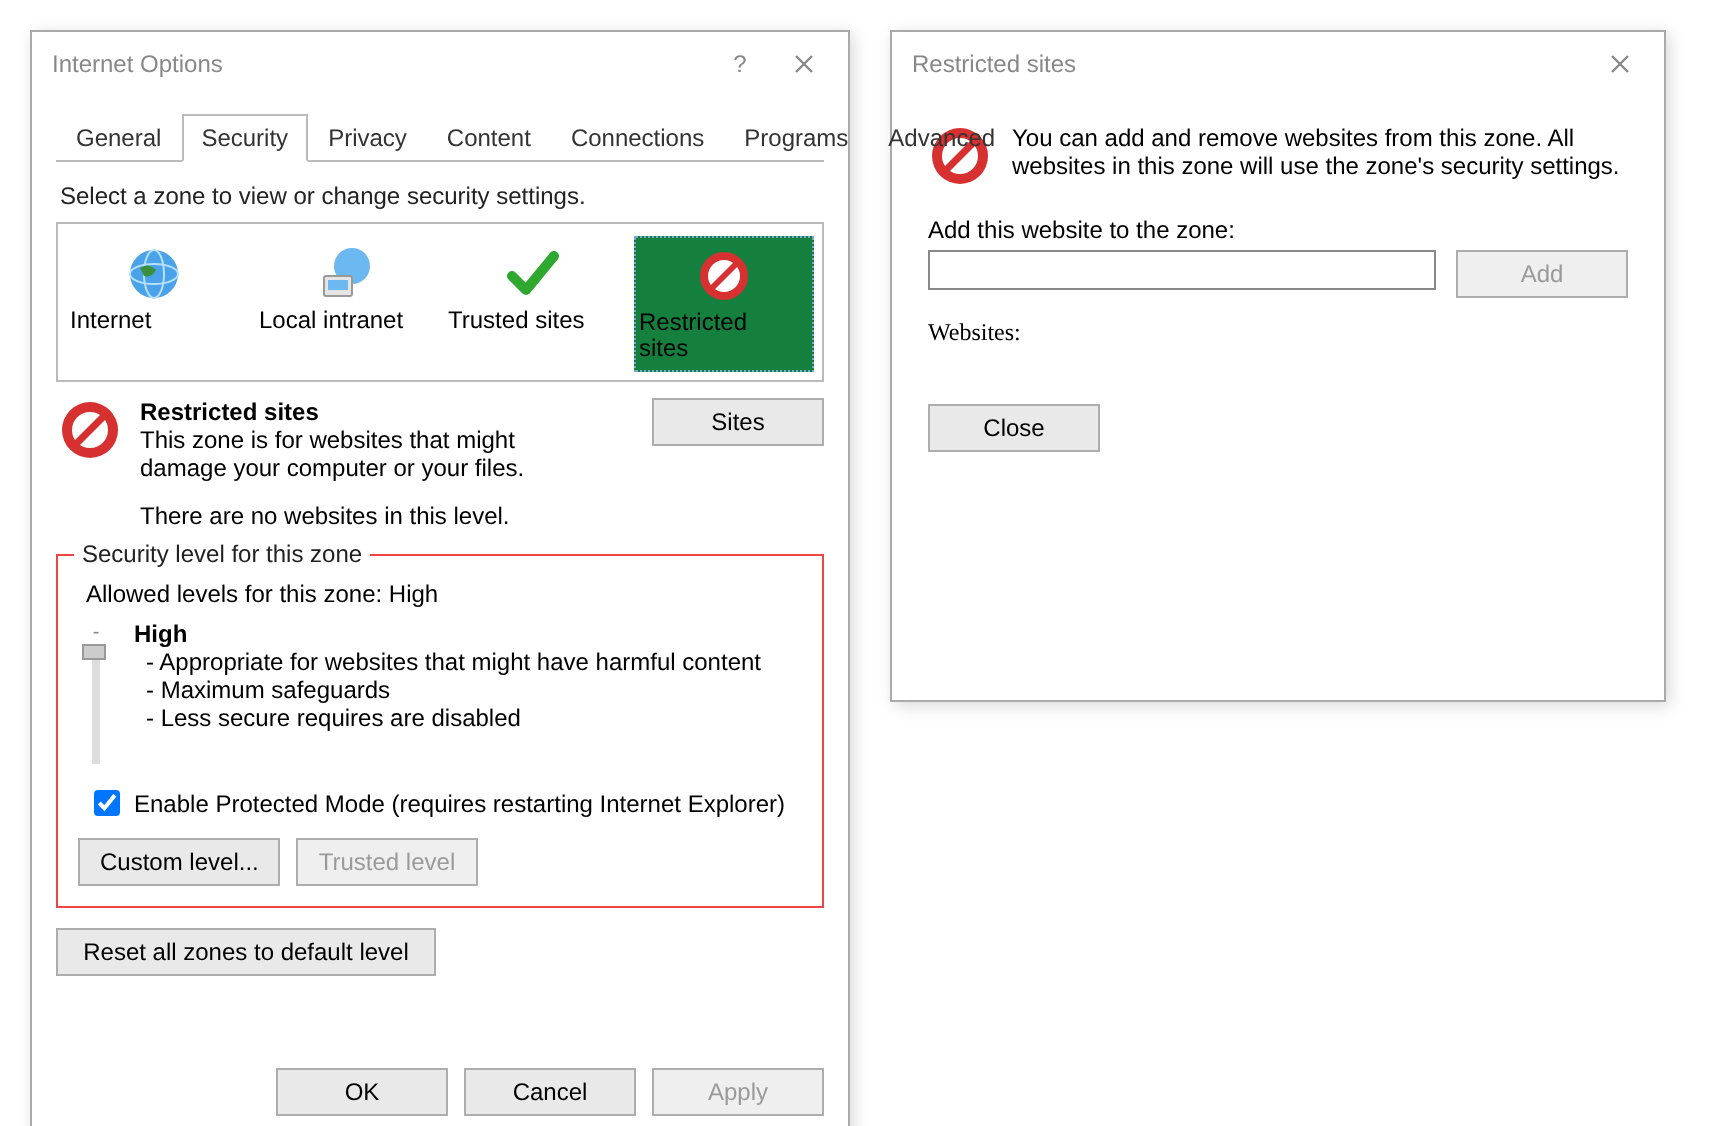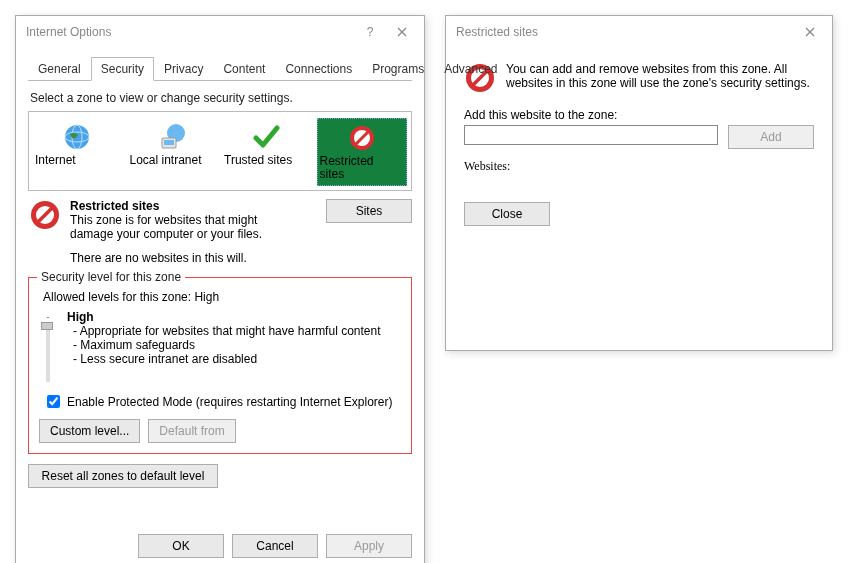--- a/index.html
+++ b/index.html
@@ -126,21 +126,21 @@
         <svg width="32" height="32">
             <circle cx="16" cy="16" r="14" fill="#d73030"></circle>
             <circle cx="16" cy="16" r="9" fill="#fff"></circle>
             <line x1="9" y1="23" x2="23" y2="9" stroke="#d73030" stroke-width="3.5"></line>
           </svg>
       </div>
       <div class="desc-text">
         <div class="desc-title">Restricted sites</div>
         <div>This zone is for websites that might</div>
         <div>damage your computer or your files.</div>
-        <div style="margin-top:10px;">There are no websites in this will.</div>
+        <div style="margin-top:10px;">There are no websites in this level.</div>
       </div>
       <div>
         <div class="btn" style="width:86px;">Sites</div>
       </div>
     </div>
 
     <div class="fieldset">
       <div class="fieldset-legend">Security level for this zone</div>
       <div class="allowed">Allowed levels for this zone: High</div>
       <div class="level-row">
@@ -148,30 +148,30 @@
           <div class="slider-tick">-</div>
           <div class="slider-track">
               <div class="slider-thumb"></div>
             </div>
           <div class="slider-tick" style="position:relative; top:-60px; left:0;"></div>
         </div>
         <div class="level-text">
           <div class="level-name">High</div>
           <div class="level-item">- Appropriate for websites that might have harmful content</div>
           <div class="level-item">- Maximum safeguards</div>
-          <div class="level-item">- Less secure intranet are disabled</div>
+          <div class="level-item">- Less secure requires are disabled</div>
         </div>
       </div>
       <div class="chk-row">
         <input type="checkbox" checked="" style="">
         <span>Enable Protected Mode (requires restarting Internet Explorer)</span>
       </div>
       <div class="btn-row">
         <div class="btn">Custom level...</div>
-        <div class="btn disabled">Default from</div>
+        <div class="btn disabled">Trusted level</div>
       </div>
     </div>
 
     <div class="btn-row" style="margin-top:10px;">
       <div class="btn" style="min-width:190px;">Reset all zones to default level</div>
     </div>
 
     <div class="bottom-btns" style="margin-top:36px;">
       <div class="btn">OK</div>
       <div class="btn">Cancel</div>

